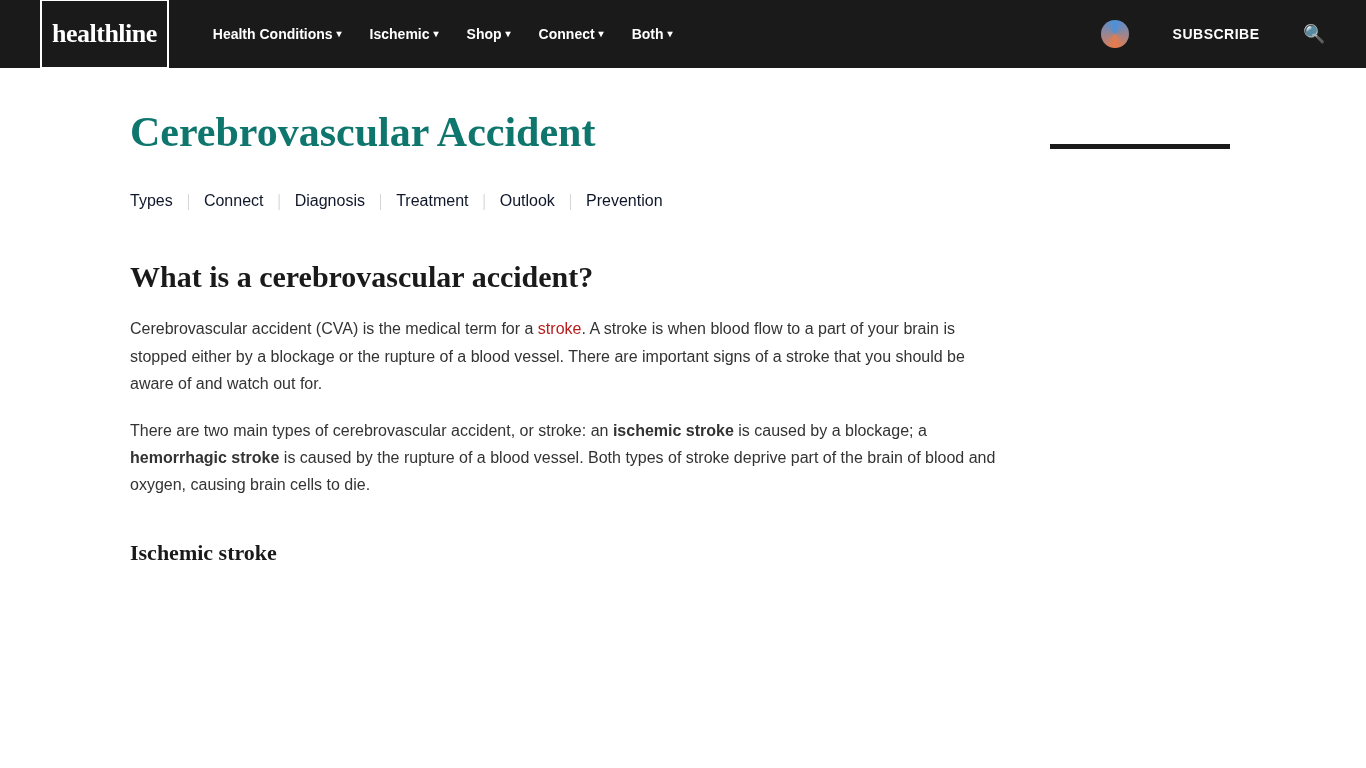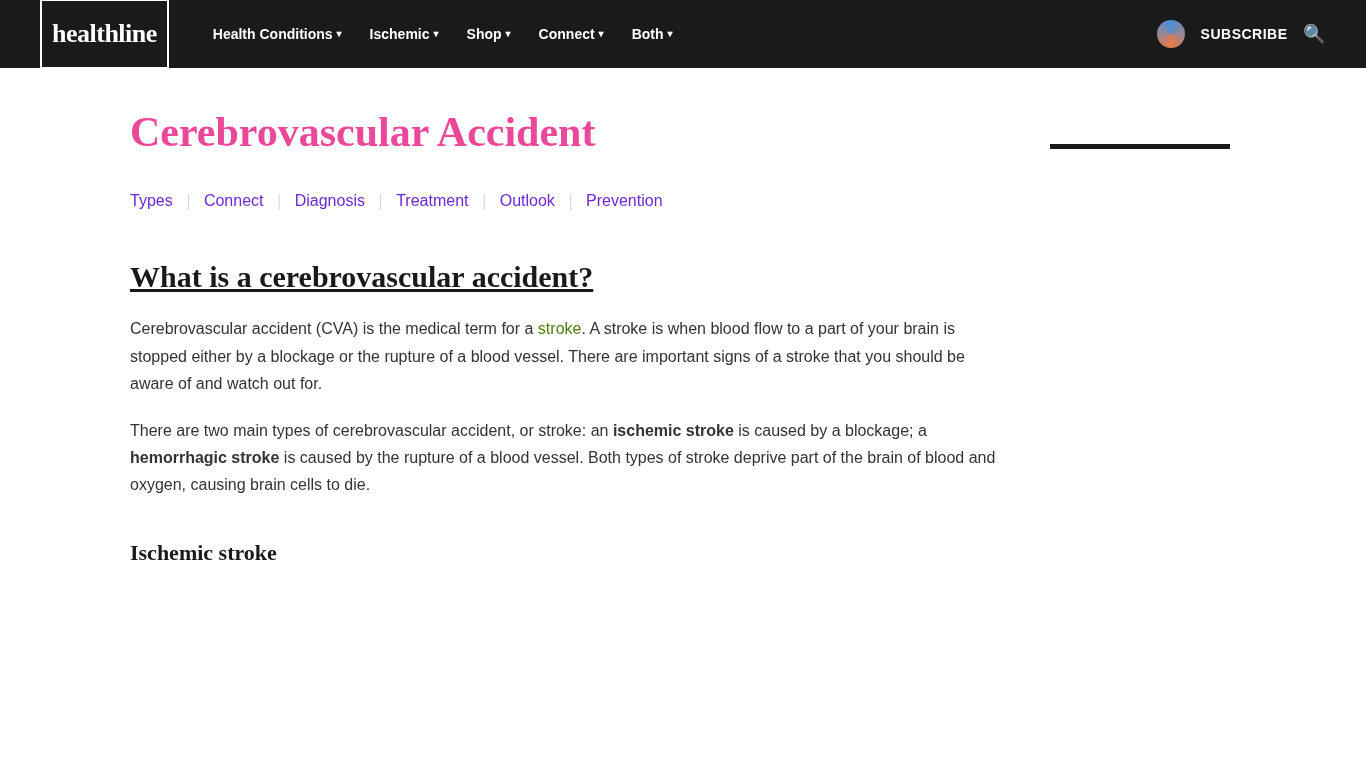--- a/index.html
+++ b/index.html
@@ -44,21 +44,21 @@
       white-space: nowrap;
       text-decoration: none;
     }
     .chevron {
       font-size: 10px;
       display: inline-block;
     }
     .header-right {
       display: flex;
       align-items: center;
-      gap: 4px;
+      gap: 32px;
       margin-left: auto;
     }
     .globe-icon {
       width: 28px;
       height: 28px;
       border-radius: 50%;
       background: conic-gradient(from 0deg, #4a90d9, #e97b4a, #4a90d9);
       cursor: pointer;
     }
     .subscribe-btn {
@@ -94,36 +94,36 @@
       width: 220px;
       flex-shrink: 0;
       padding-top: 20px;
     }
 
     
     .page-title {
       font-family: Georgia, serif;
       font-size: 42px;
       font-weight: 700;
-      color: #ec4899;
+      color: #0f766e;
       margin-bottom: 28px;
       line-height: 1.15;
     }
 
     
     .tab-nav {
       display: flex;
       align-items: center;
       gap: 0;
       margin-bottom: 40px;
       border-bottom: none;
       flex-wrap: wrap;
     }
     .tab-link {
-      color: #6d28d9;
+      color: #0f172a;
       font-family: Arial, sans-serif;
       font-size: 16px;
       font-weight: 400;
       text-decoration: none;
       padding: 4px 0;
       cursor: pointer;
     }
     .tab-separator {
       color: #ccc;
       margin: 0 14px;
@@ -132,39 +132,38 @@
 
     
     .section-title {
       font-family: Georgia, serif;
       font-size: 30px;
       font-weight: 700;
       color: #1a1a1a;
       margin-bottom: 20px;
       margin-top: 40px;
       line-height: 1.25;
-      text-decoration: underline;
     }
     .section-title-small {
       font-family: Georgia, serif;
       font-size: 22px;
       font-weight: 700;
       color: #1a1a1a;
       margin-bottom: 16px;
       margin-top: 36px;
     }
     .paragraph {
       font-family: Arial, sans-serif;
       font-size: 16px;
       line-height: 1.7;
       color: #333;
       margin-bottom: 20px;
     }
     .link-text {
-      color: #4d7c0f;
+      color: #b91c1c;
       text-decoration: none;
     }
     .bold-text { font-weight: 700; }
 
     
     .sidebar-bar {
       width: 180px;
       height: 5px;
       background: #1a1a1a;
       margin-top: 16px;

